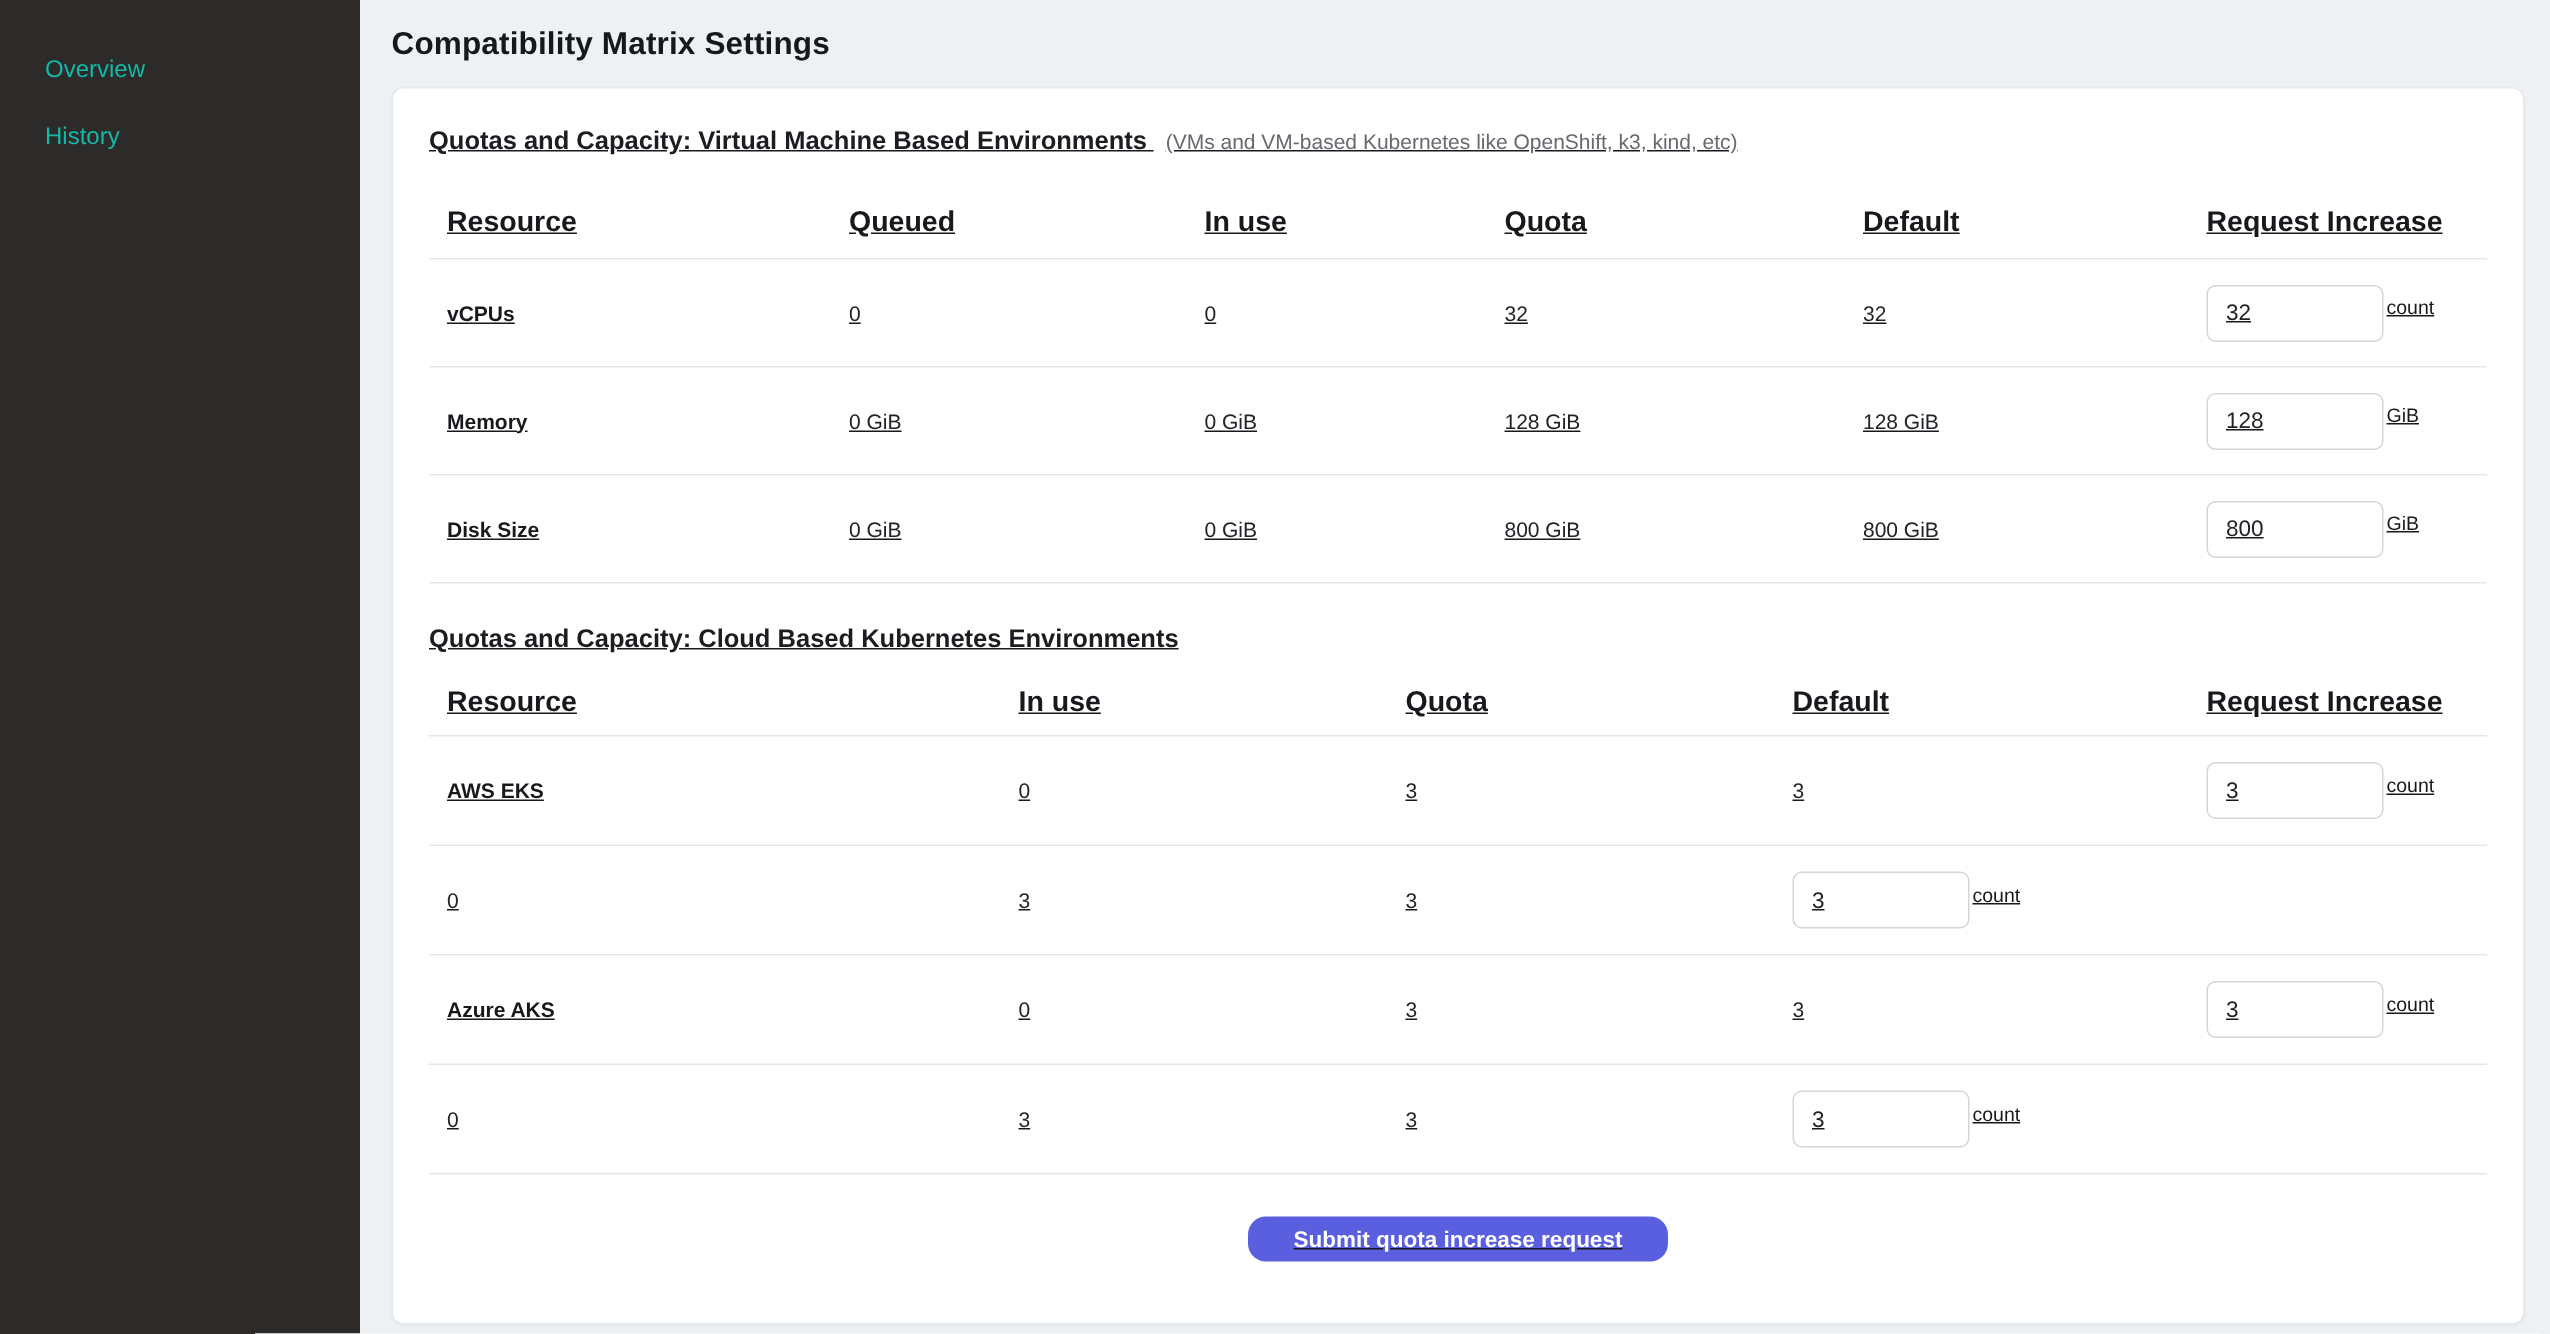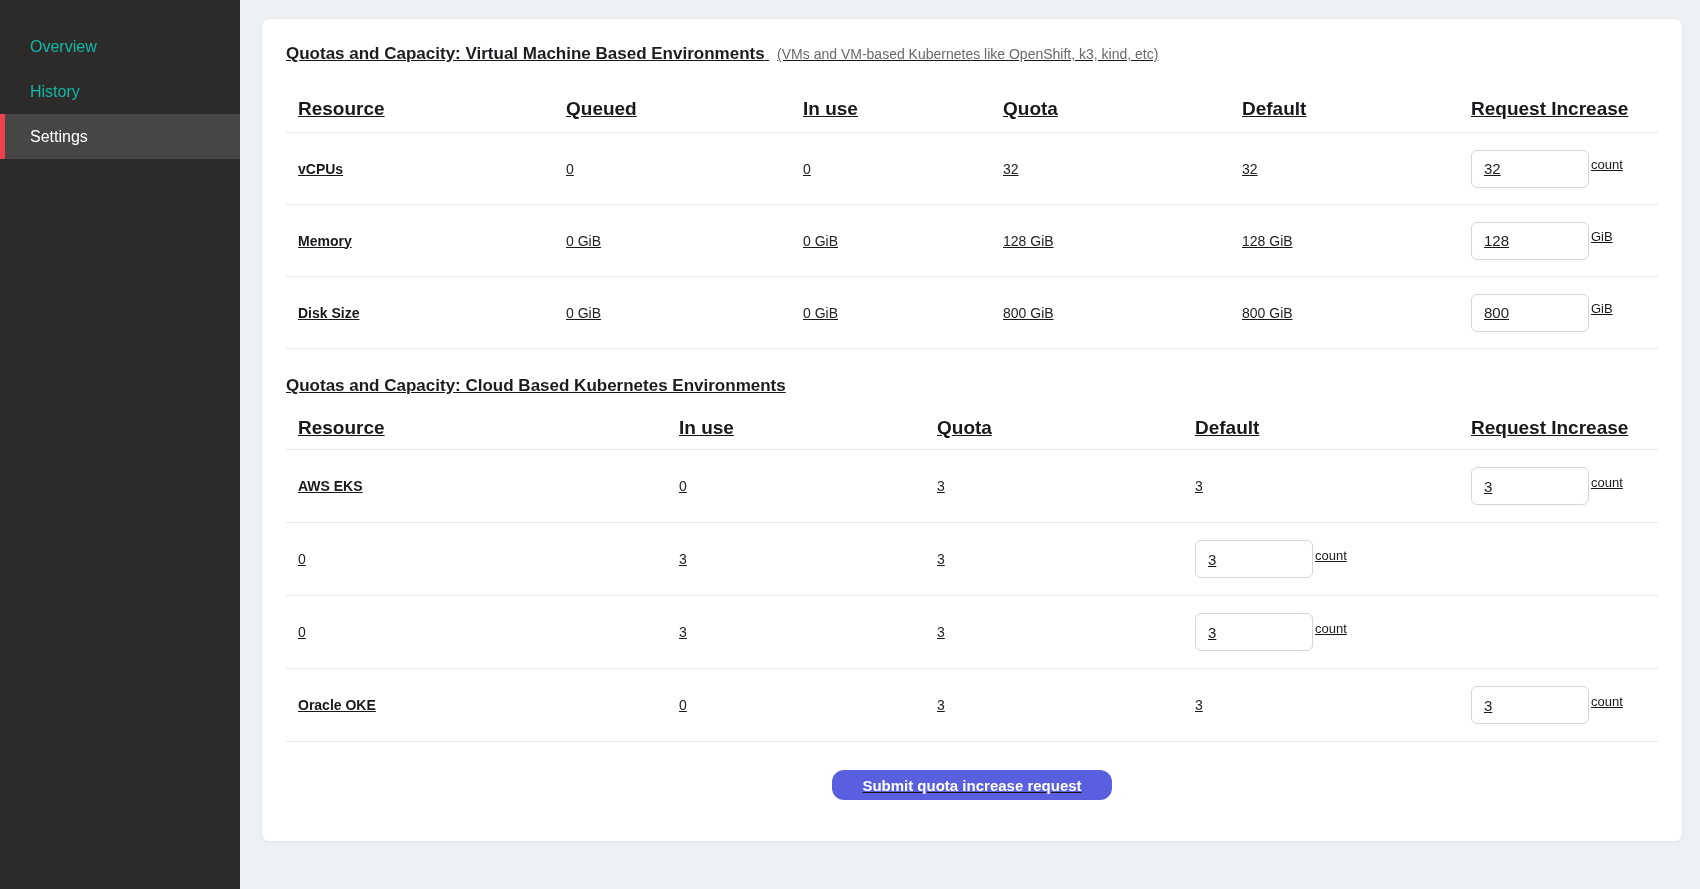--- a/index.html
+++ b/index.html
@@ -84,26 +84,24 @@
 
 <div class="app">
 
   <aside class="sidebar">
     <div class="side-item">
       <span>Overview</span>
     </div>
     <div class="side-item">
       <span>History</span>
     </div>
-    <div class="side-item active">
-      <span>Settings</span>
-    </div>
   </aside>
 
   <main class="main">
+    <h1 class="page-title">Compatibility Matrix Settings</h1>
 
     <div class="card">
 
       <section>
         <div class="section-head">
           <span class="section-title">Quotas and Capacity: Virtual Machine Based Environments</span>
           <span class="section-sub">(VMs and VM-based Kubernetes like OpenShift, k3, kind, etc)</span>
         </div>
         <div class="qtable t1" id="table-0">
             <div class="trow thead">
@@ -175,30 +173,30 @@
             <div class="trow data">
               <div class="cell">0</div>
               <div class="cell">3</div>
               <div class="cell">3</div>
               <div class="cell reqcell">
                 <input type="text" class="req-input" value="3" style="">
                 <span class="unit">count</span>
               </div>
             </div>
             <div class="trow data">
-              <div class="cell">0</div>
-              <div class="cell">3</div>
-              <div class="cell">3</div>
-              <div class="cell reqcell">
-                <input type="text" class="req-input" value="3" style="">
-                <span class="unit">count</span>
-              </div>
-            </div>
-            <div class="trow data">
-              <div class="cell rname">Oracle OKE</div>
+              <div class="cell rname">Azure AKS</div>
+              <div class="cell">0</div>
+              <div class="cell">3</div>
+              <div class="cell">3</div>
+              <div class="cell reqcell">
+                <input type="text" class="req-input" value="3" style="">
+                <span class="unit">count</span>
+              </div>
+            </div>
+            <div class="trow data">
               <div class="cell">0</div>
               <div class="cell">3</div>
               <div class="cell">3</div>
               <div class="cell reqcell">
                 <input type="text" class="req-input" value="3" style="">
                 <span class="unit">count</span>
               </div>
             </div>
           </div>
       </section>

